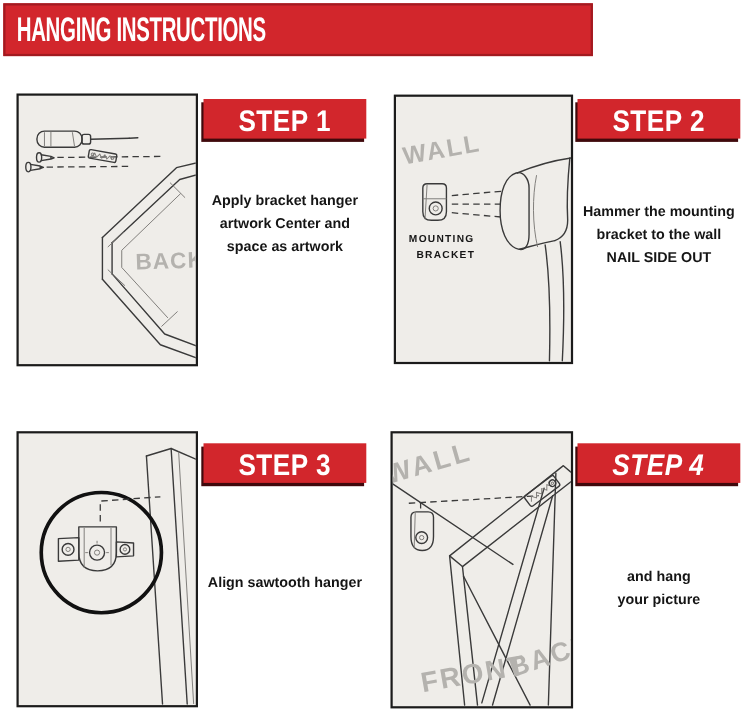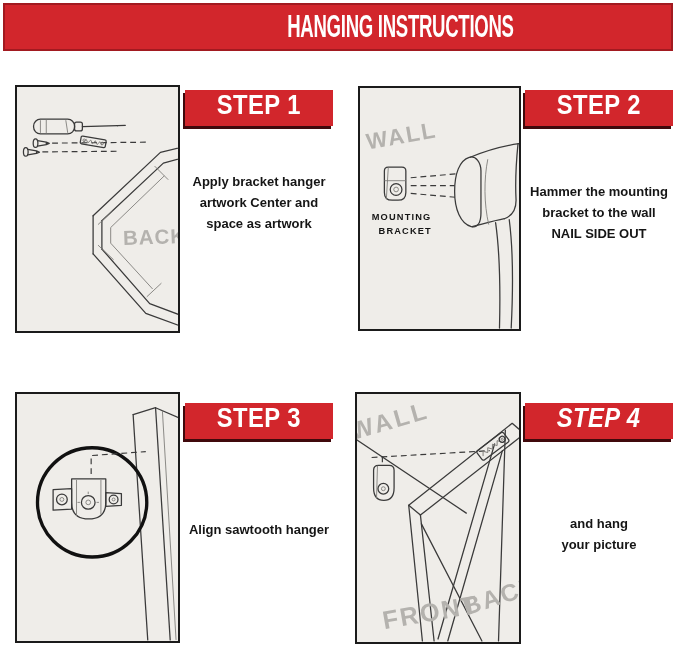--- a/index.html
+++ b/index.html
@@ -17,25 +17,25 @@
   }
   html,body{margin:0;padding:0;}
   #page{
     position:relative;width:679px;height:648px;
     background:var(--page-background);
     font-family:"Liberation Sans",sans-serif;
     overflow:hidden;
   }
   
   .banner{
-    position:absolute;left:3px;top:3px;width:670px;height:48px;
+    position:absolute;left:3px;top:3px;width:536px;height:48px;
     background:var(--banner-red);
     border:2px solid var(--banner-border);
     box-sizing:border-box;
-    display:flex;align-items:center;justify-content:flex-end;
+    display:flex;align-items:center;
   }
   .banner-title{
     margin:0;color:#fff;font-size:31px;font-weight:700;
     letter-spacing:-0.5px;white-space:nowrap;
     transform:scaleX(0.60);transform-origin:left center;
     padding-left:17px;
   }
   
   .panel{
     position:absolute;background:var(--panel-background);
@@ -44,21 +44,21 @@
   .panel svg{display:block;width:100%;height:100%;}
   .p1{left:15px;top:85px;width:165px;height:248px;}
   .p2{left:358px;top:86px;width:163px;height:245px;}
   .p3{left:15px;top:392px;width:165px;height:251px;}
   .p4{left:355px;top:392px;width:166px;height:252px;}
   
   .step-box{
     position:absolute;width:148px;height:36px;
     background:var(--step-box-red);
     box-shadow:-2px 3px 0 var(--shadow);
-    display:flex;align-items:flex-start;justify-content:center;
+    display:flex;align-items:flex-end;justify-content:center;
   }
   .s1{left:185px;top:90px;}
   .s2{left:525px;top:90px;}
   .s3{left:185px;top:403px;}
   .s4{left:525px;top:403px;font-style:italic;}
   .step-label{
     color:#fff;font-size:27px;font-weight:700;letter-spacing:0.5px;
     transform:scaleX(0.88);white-space:nowrap;
   }
   

